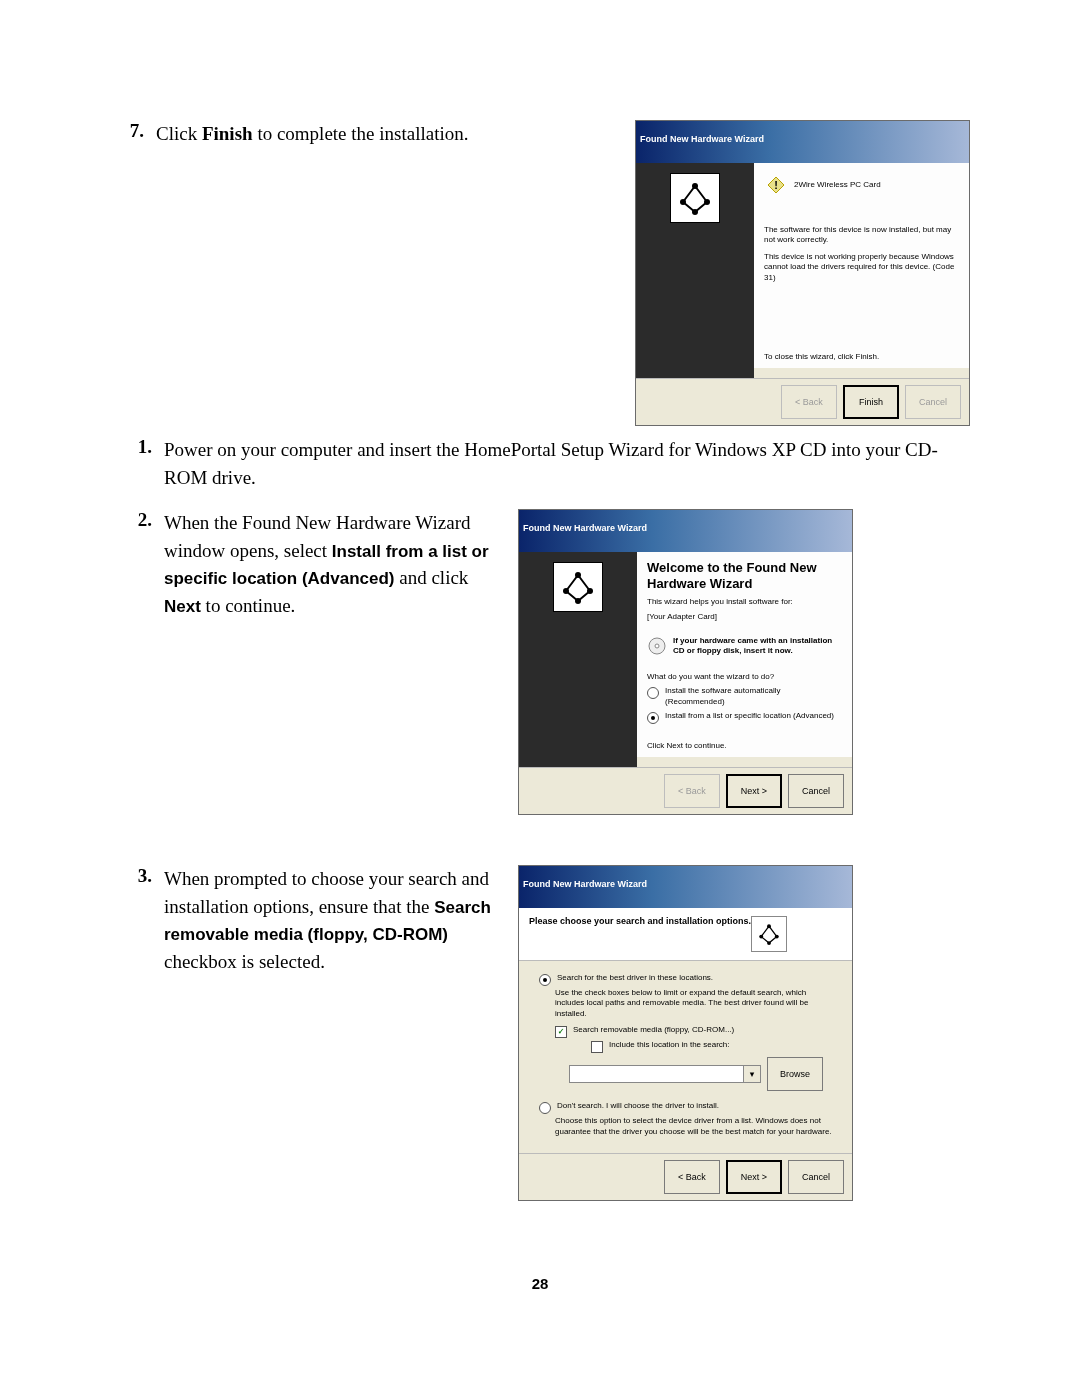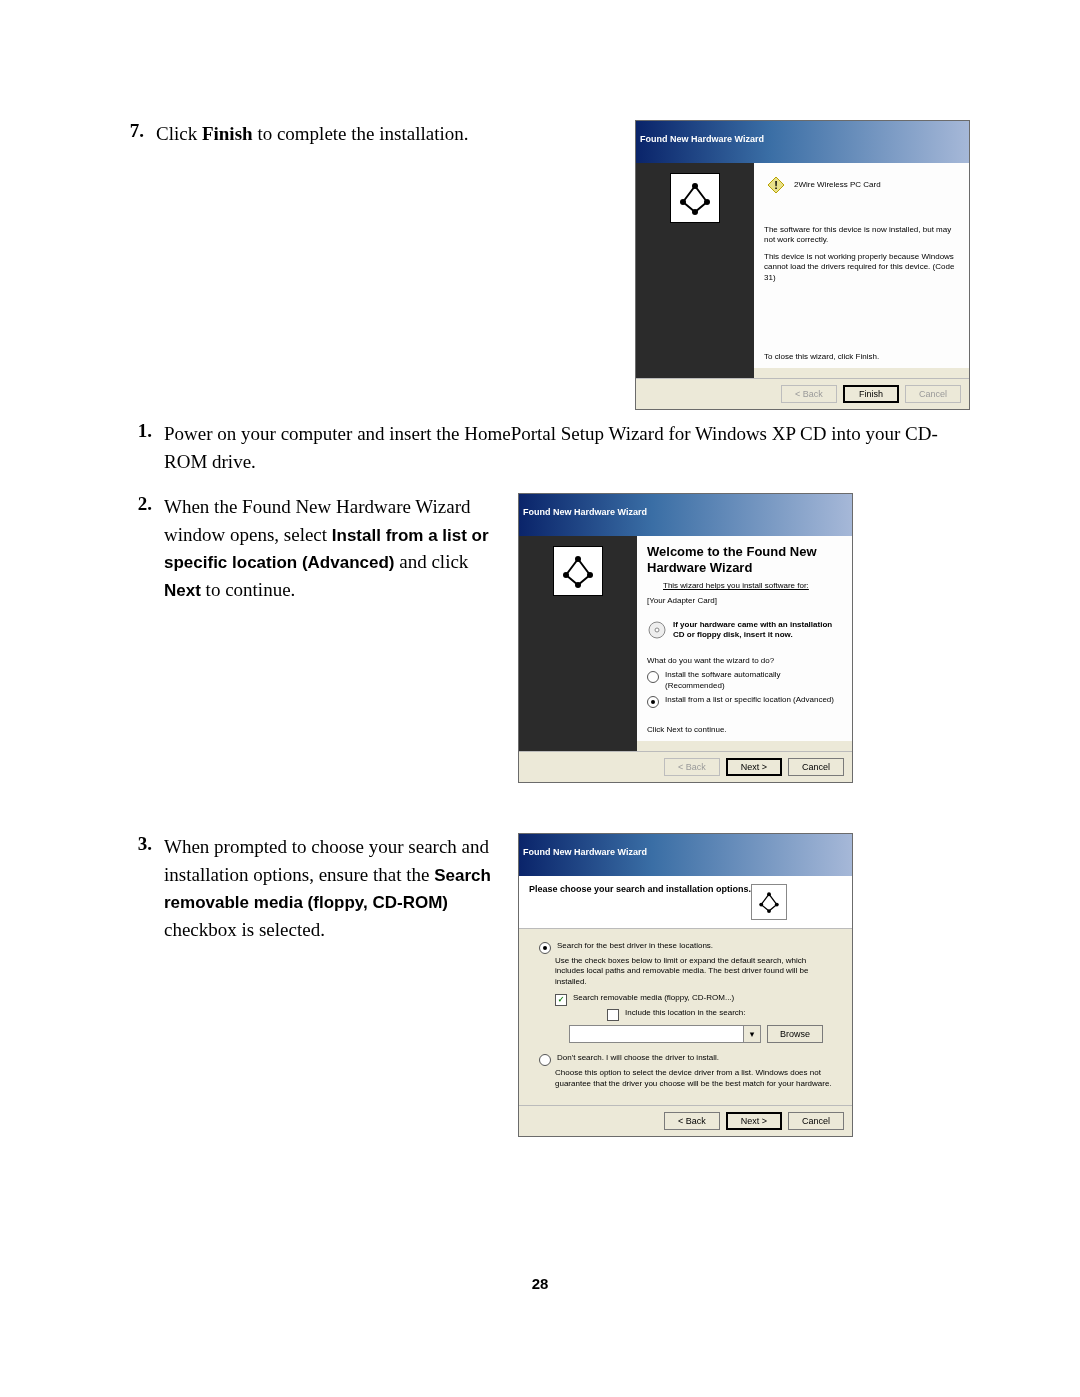--- a/index.html
+++ b/index.html
@@ -75,21 +75,21 @@
     display:flex; align-items:center; justify-content:center;
   }
   .wizard .small { font-size:8px; line-height:1.3; }
   .wizard .footer {
     border-top:1px solid #bbb;
     padding:6px 8px; display:flex; justify-content:flex-end; gap:6px;
     background:#ece9d8;
   }
   .wizard button.win {
     font-family:Tahoma, Arial, sans-serif;
-    font-size:9px; height:18px; min-width:56px;
+    font-size:9px; height:34px; min-width:56px;
     border:1px solid #7a7a7a; background:#ece9d8;
     display:inline-flex; align-items:center; justify-content:center;
     padding:0 8px;
   }
   .wizard button.win.primary { border:2px solid #000; font-weight:normal; }
   .wizard button.win[disabled] { color:#9a9a9a; border-color:#bdbdbd; }
   .radio-row, .check-row { display:flex; align-items:flex-start; gap:6px; margin:2px 0; }
   .faux-radio {
     width:10px; height:10px; border:1px solid #555; border-radius:50%;
     display:inline-flex; align-items:center; justify-content:center;
@@ -209,21 +209,21 @@
                 <circle cx="20" cy="8" r="3" fill="#000"></circle>
                 <circle cx="8" cy="24" r="3" fill="#000"></circle>
                 <circle cx="32" cy="24" r="3" fill="#000"></circle>
                 <circle cx="20" cy="34" r="3" fill="#000"></circle>
                 <path d="M20 8 L8 24 M20 8 L32 24 M8 24 L20 34 M32 24 L20 34" stroke="#000" stroke-width="2" fill="none"></path>
               </svg>
             </div>
           </div>
           <div class="main-pane">
             <div class="dlg-heading">Welcome to the Found New Hardware Wizard</div>
-            <div class="small" style="margin:2px 16px;text-decoration:underline;">This wizard helps you install software for:</div>
+            <div class="small" style="margin:2px 0;">This wizard helps you install software for:</div>
             <div class="small" style="margin:2px 0 10px 0;">[Your Adapter Card]</div>
             <div class="device-line">
               <div class="warn-icon">
                 <svg width="20" height="20" viewBox="0 0 20 20">
                   <circle cx="10" cy="10" r="8" fill="#eee" stroke="#888"></circle>
                   <circle cx="10" cy="10" r="2" fill="#fff" stroke="#888"></circle>
                 </svg>
               </div>
               <span class="small bold" style="font-family:Arial;font-size:8px;">If your hardware came with an installation CD or floppy disk, insert it now.</span>
             </div>
@@ -276,21 +276,21 @@
         <div class="inner-body">
           <div class="radio-row">
             <span class="faux-radio checked"></span>
             <span class="small">Search for the best driver in these locations.</span>
           </div>
           <div class="sub">Use the check boxes below to limit or expand the default search, which includes local paths and removable media. The best driver found will be installed.</div>
           <div class="check-row" style="margin-left:16px;">
             <span class="faux-check checked"></span>
             <span class="small">Search removable media (floppy, CD-ROM...)</span>
           </div>
-          <div class="check-row" style="margin-left:32px;padding-left:36px;">
+          <div class="check-row" style="margin-left:16px;padding-left:36px;">
             <span class="faux-check"></span>
             <span class="small">Include this location in the search:</span>
           </div>
           <div style="display:flex;gap:6px;margin:4px 0 10px 30px;align-items:center;">
             <div class="combobox">
               <input type="text" style="">
               <div class="caret">▾</div>
             </div>
             <button class="win">Browse</button>
           </div>

